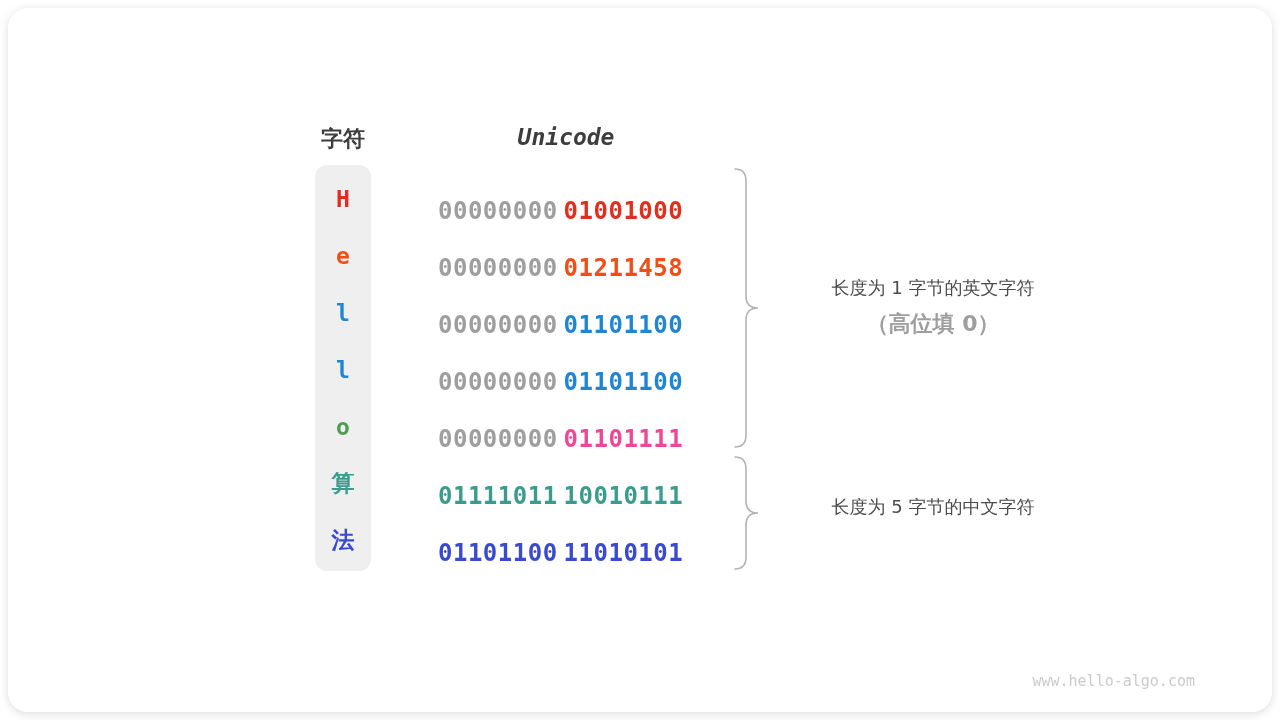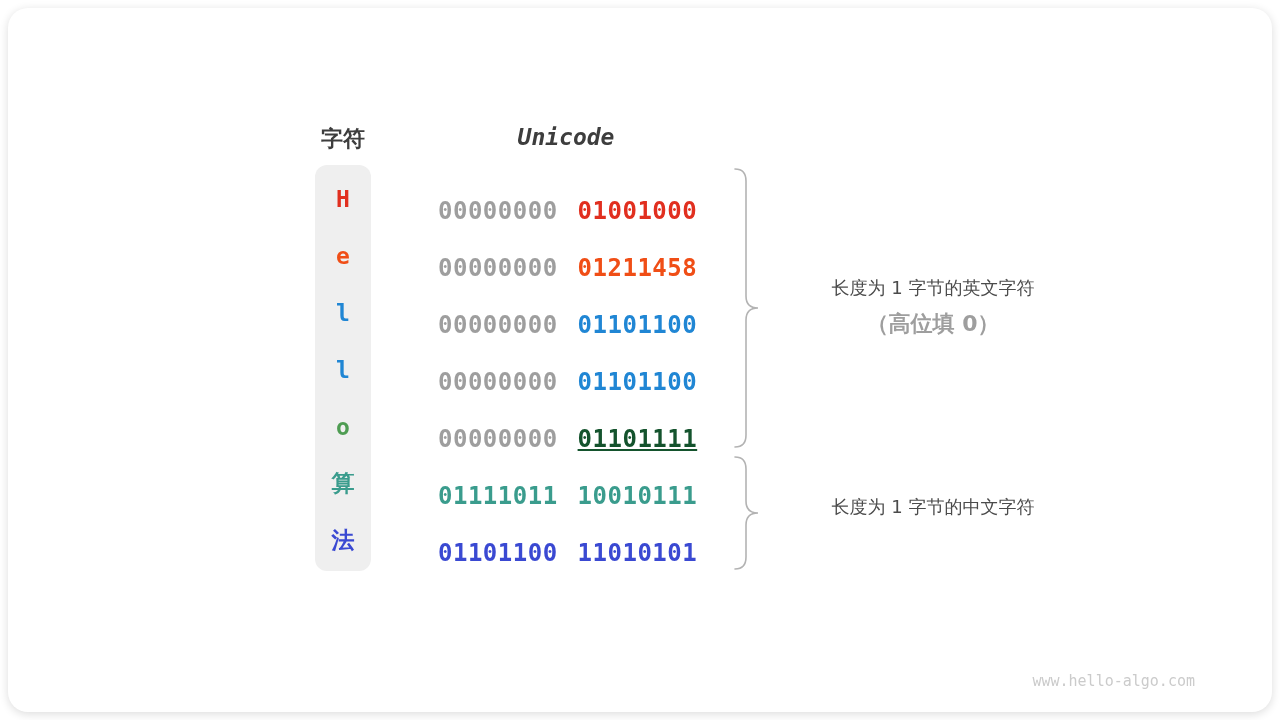--- a/index.html
+++ b/index.html
@@ -51,21 +51,21 @@
   .char-cell {
     width: 56px;
     text-align: center;
     font-size: 23px;
     font-weight: bold;
     font-family: "DejaVu Sans Mono", "DejaVu Sans", monospace;
   }
   .bin-cell {
     margin-left: 67px;
     display: flex;
-    gap: 20px;
+    gap: 6px;
     font-family: "DejaVu Sans Mono", "Liberation Mono", monospace;
     font-size: 24px;
     font-weight: bold;
     letter-spacing: 0.5px;
     white-space: nowrap;
     margin-top: 24px;
   }
 
   .brace { position: absolute; }
   .brace path { fill: none; stroke: #b3b3b3; stroke-width: 1.6; stroke-linecap: round; }
@@ -122,21 +122,21 @@
       <div class="bin-cell">
         <span style="color: rgb(158, 158, 158);">00000000</span>
         <span style="color: rgb(32, 134, 212);">01101100</span>
       </div>
     </div>
 
     <div class="row">
       <div class="char-cell" style="color: rgb(78, 156, 82);">o</div>
       <div class="bin-cell">
         <span style="color: rgb(158, 158, 158);">00000000</span>
-        <span style="color: #14532d; text-decoration: underline;">01101111</span>
+        <span style="color: #ec4899;">01101111</span>
       </div>
     </div>
 
     <div class="row">
       <div class="char-cell" style="color: rgb(58, 156, 141);">算</div>
       <div class="bin-cell">
         <span style="color: rgb(58, 156, 141);">01111011</span>
         <span style="color: rgb(58, 156, 141);">10010111</span>
       </div>
     </div>
@@ -157,18 +157,18 @@
   <svg class="brace" style="left:726px; top:448px;" width="26" height="114" viewBox="0 0 26 114">
     <path d="M1,1 Q12,1 12,13 L12,45 Q12,57 24,57 Q12,57 12,69 L12,101 Q12,113 1,113"></path>
   </svg>
 
   <div class="anno" style="left:925px; top:268px; transform:translateX(-50%);">
     <div class="anno-line1">长度为 1 字节的英文字符</div>
     <div class="anno-line2">（高位填 0）</div>
   </div>
 
   <div class="anno" style="left:925px; top:487px; transform:translateX(-50%);">
-    <div class="anno-line1">长度为 1 字节的中文字符</div>
+    <div class="anno-line1">长度为 5 字节的中文字符</div>
   </div>
 
   <div class="watermark">www.hello-algo.com</div>
 
 </div>
 
 </body></html>

